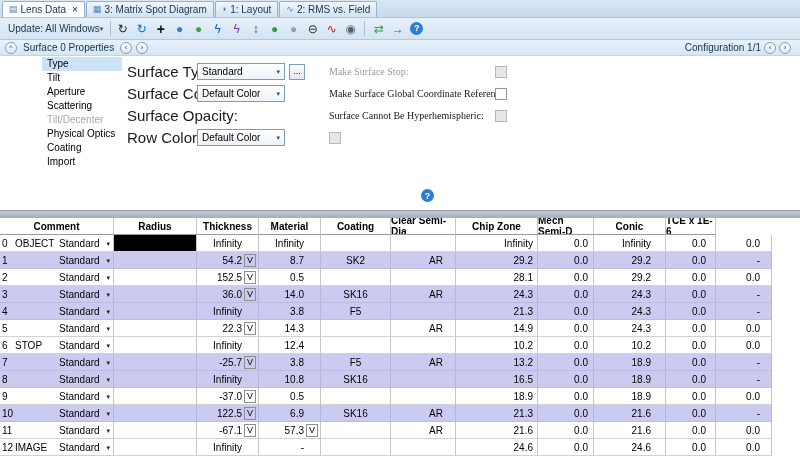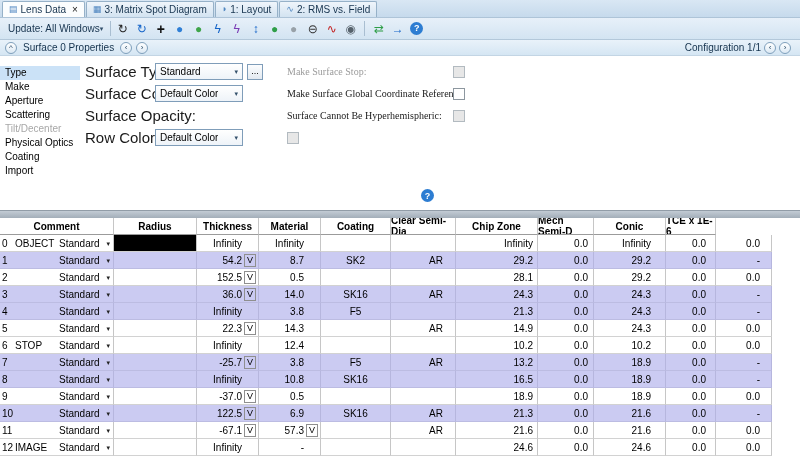--- a/index.html
+++ b/index.html
@@ -31,21 +31,21 @@
   .prop-header { height:16px; background:linear-gradient(#e9f2fa,#d5e6f3); display:flex; align-items:center;
                  gap:4px; padding:0 5px; font-size:10px; color:#14324d; border-bottom:1px solid #c3d5e4; }
   .ph-title { margin:0 2px; }
   .ph-right { margin-left:auto; display:flex; align-items:center; gap:3px; padding-right:4px; }
   .circle-btn { width:12px; height:12px; border-radius:50%; border:1px solid #7fa0bc;
                 background:linear-gradient(#ffffff,#dce9f4); display:flex; align-items:center; justify-content:center;
                 font-size:8px; line-height:1; color:#2a4a66; }
 
   
   .prop-body { height:154px; background:#fff; display:flex; position:relative; }
-  .prop-sidebar { width:80px; padding-top:10px; flex:none; }
+  .prop-sidebar { width:80px; padding-top:1px; flex:none;margin-left:42px; }
   .side-item { height:14px; line-height:14px; padding-left:5px; font-size:10px; color:#000; white-space:nowrap; }
   .side-item.selected { background:#cbe2f7; }
   .side-item.disabled { color:#a8a8a8; }
   .prop-form { flex:none; padding:7px 0 0 5px; }
   .field-row { display:flex; align-items:center; height:17px; margin-bottom:5px; }
   .field-label { width:70px; font-size:15px; color:#1a1a1a; flex:none; white-space:nowrap; }
   .dropdown { width:88px; height:17px; border:1px solid #7f9db9; background:linear-gradient(#ffffff,#eef3f8);
               display:flex; align-items:center; justify-content:space-between; padding:0 4px; font-size:10px; flex:none; }
   .dd-value { white-space:nowrap; overflow:hidden; }
   .more-btn { width:16px; height:16px; border:1px solid #7f9db9; background:linear-gradient(#fcfdfe,#e2e9f0);
@@ -148,21 +148,21 @@
     <div class="ph-right">
       <span>Configuration 1/1</span>
       <div class="circle-btn">‹</div>
       <div class="circle-btn">›</div>
     </div>
   </div>
 
   <div class="prop-body">
     <div class="prop-sidebar" id="prop-sidebar">
         <div class="side-item selected">Type</div>
-        <div class="side-item">Make</div>
+        <div class="side-item">Tilt</div>
         <div class="side-item">Aperture</div>
         <div class="side-item">Scattering</div>
         <div class="side-item disabled">Tilt/Decenter</div>
         <div class="side-item">Physical Optics</div>
         <div class="side-item">Coating</div>
         <div class="side-item">Import</div>
       </div>
     <div class="prop-form" id="prop-form">
         <div class="field-row">
           <span class="field-label">Surface Type:</span>

